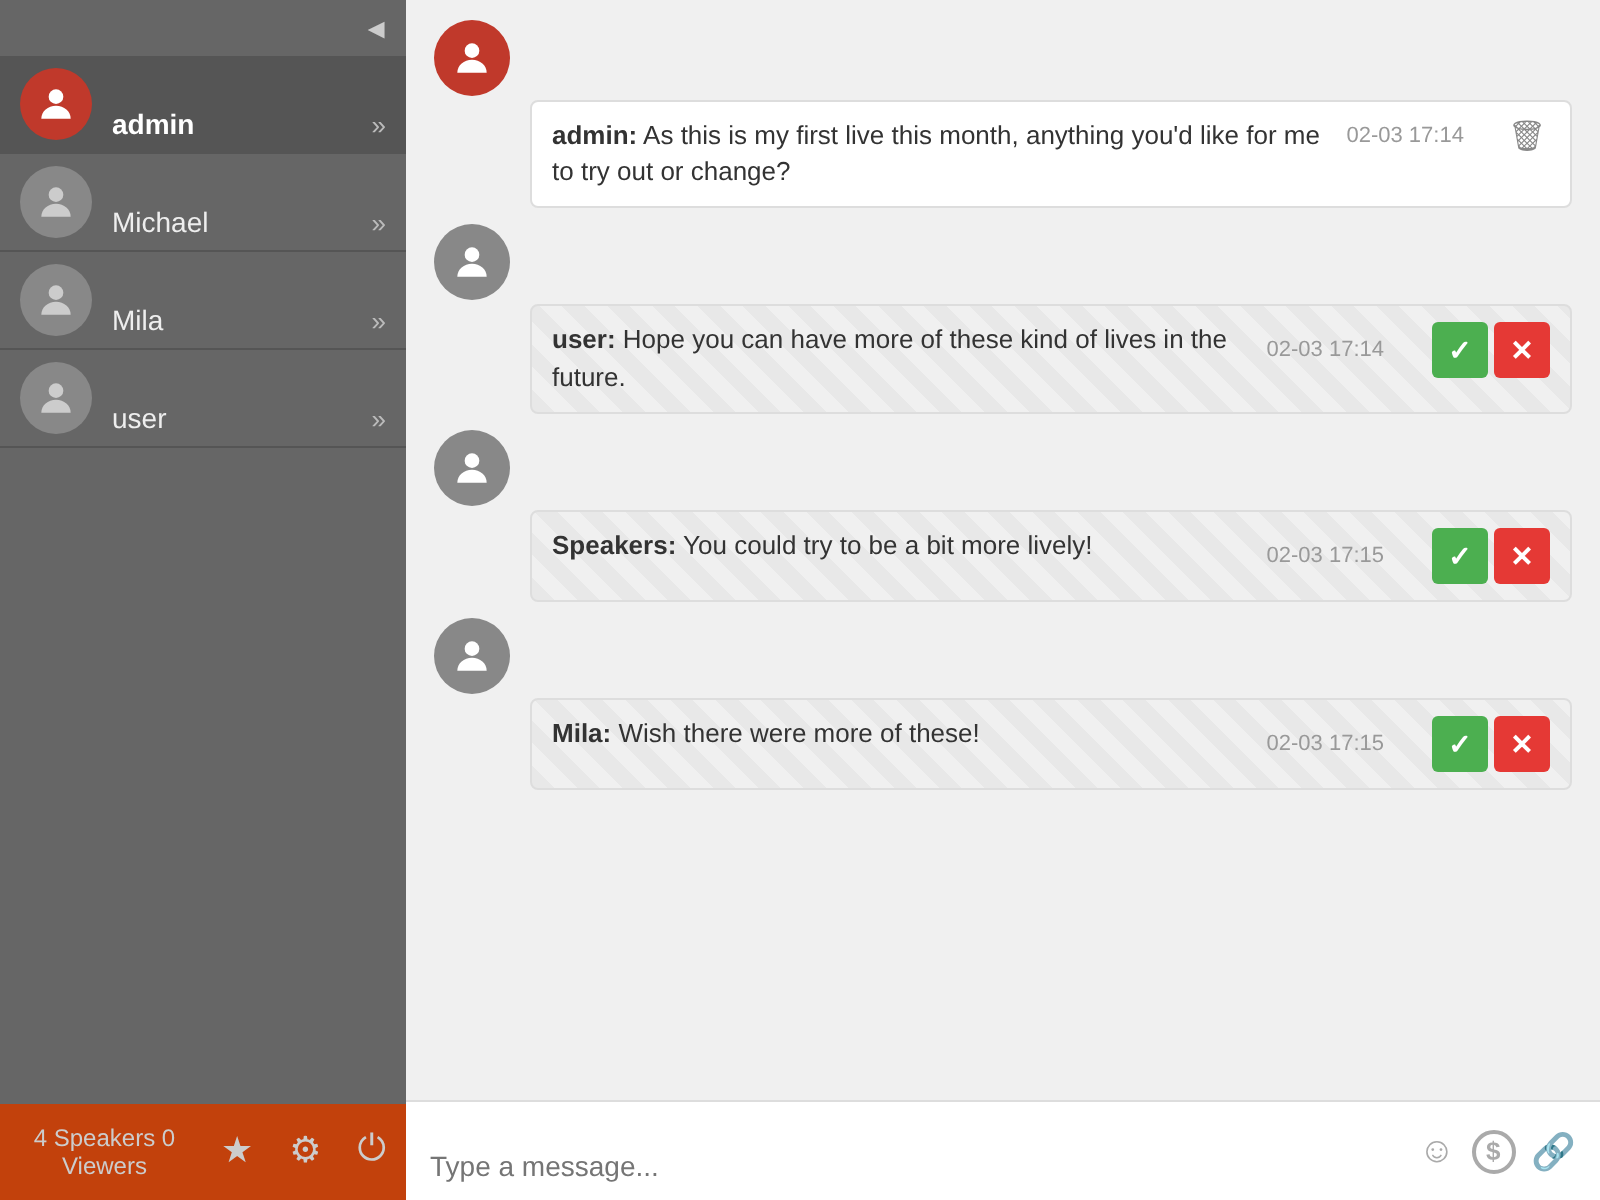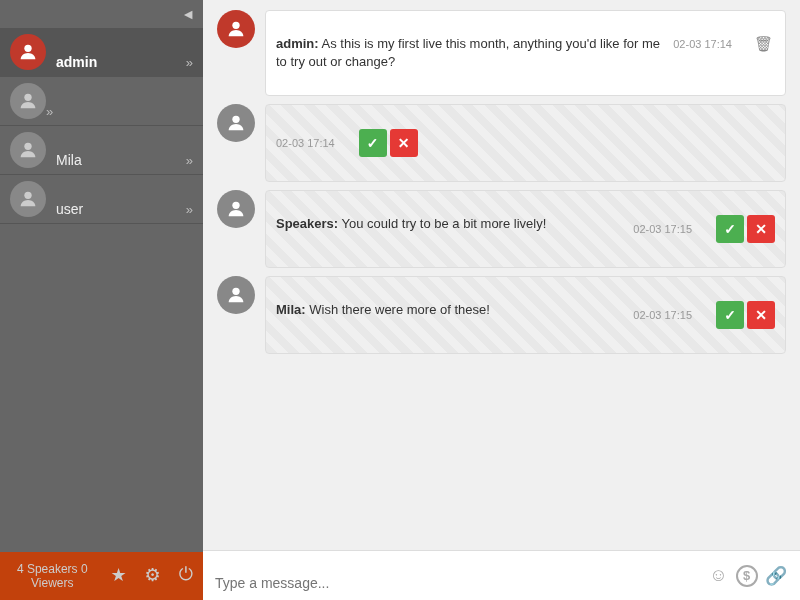--- a/index.html
+++ b/index.html
@@ -126,22 +126,23 @@
       flex-shrink: 0;
     }
     .msg-avatar.admin-msg-avatar { background: #c0392b; }
     .msg-avatar svg { width: 22px; height: 22px; }
 
     .msg-bubble {
       flex: 1;
       background: #fff;
       border: 1px solid #ddd;
       border-radius: 4px;
-      padding: 24px 10px;
+      padding: 8px 10px;
       position: relative;
+      margin-top: 40px;
     }
     .msg-bubble.striped {
       background-image: repeating-linear-gradient(
         45deg,
         #e8e8e8 0px,
         #e8e8e8 8px,
         #f0f0f0 8px,
         #f0f0f0 16px
       );
     }
@@ -238,20 +239,21 @@
         <span class="sidebar-username">admin</span>
         <span class="sidebar-arrow">»</span>
       </div>
       <div class="sidebar-user">
         <div class="sidebar-avatar">
           <svg viewBox="0 0 24 24" fill="#ccc">
             <circle cx="12" cy="8" r="4"></circle>
             <path d="M4 20c0-4 3.6-7 8-7s8 3 8 7"></path>
           </svg>
         </div>
+        <span class="sidebar-username">Michael</span>
         <span class="sidebar-arrow">»</span>
       </div>
       <div class="sidebar-user">
         <div class="sidebar-avatar">
           <svg viewBox="0 0 24 24" fill="#ccc">
             <circle cx="12" cy="8" r="4"></circle>
             <path d="M4 20c0-4 3.6-7 8-7s8 3 8 7"></path>
           </svg>
         </div>
         <span class="sidebar-username">Mila</span>
@@ -303,20 +305,21 @@
       </div>
       <div class="message-row">
         <div class="msg-avatar">
           <svg viewBox="0 0 24 24" fill="#fff">
             <circle cx="12" cy="8" r="4"></circle>
             <path d="M4 20c0-4 3.6-7 8-7s8 3 8 7"></path>
           </svg>
         </div>
         <div class="msg-bubble striped">
           <div class="msg-header">
+            <div class="msg-content"><span class="msg-sender">user:</span> <span class="msg-text">Hope you can have more of these kind of lives in the future.</span></div>
             <div class="msg-meta">
               <span class="msg-time">02-03 17:14</span>
               <div class="msg-actions">
                 <button class="msg-action-btn approve">✓</button>
                 <button class="msg-action-btn reject">✕</button>
               </div>
             </div>
           </div>
         </div>
       </div>

